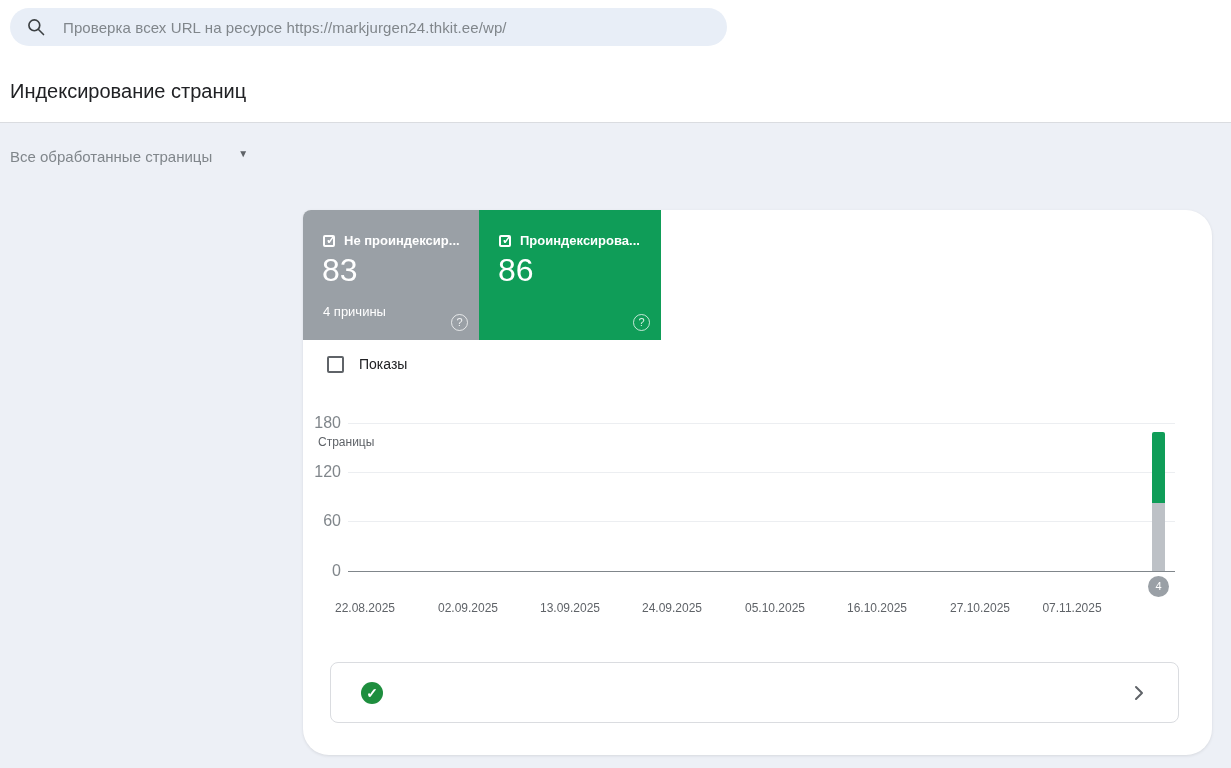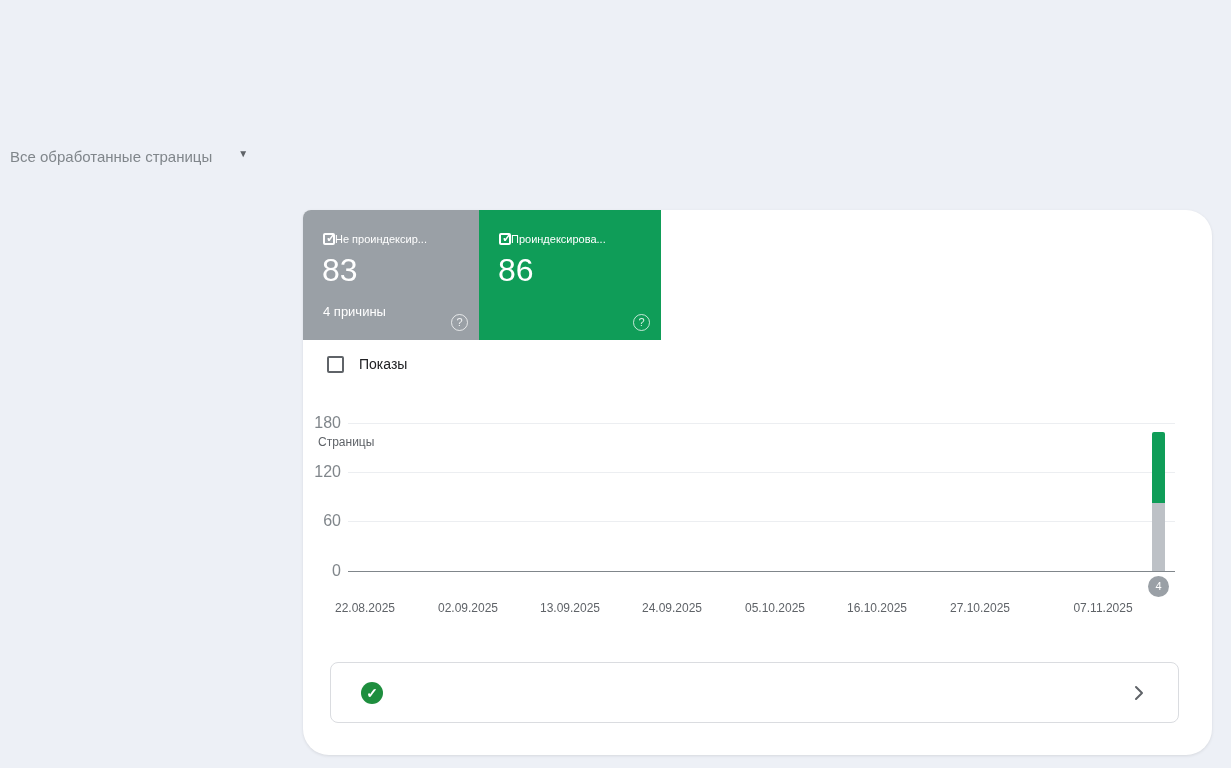--- a/index.html
+++ b/index.html
@@ -22,21 +22,21 @@
   .card { position:absolute; left:303px; top:210px; width:909px; height:545px; background:#ffffff;
           border-radius:8px 26px 26px 26px; box-shadow:0 1px 3px rgba(60,64,67,.13); }
 
   
   .stat { position:absolute; top:0; height:130px; color:#fff; cursor:pointer; }
   .stat.gray  { left:0;   width:176px; background:#9aa0a6; border-radius:8px 0 0 0; }
   .stat.green { left:176px; width:182px; background:#0f9d58; }
   .stat-head { position:absolute; top:23px; left:20px; display:flex; align-items:center; }
   .cbx { width:12px; height:12px; border:2px solid #ffffff; border-radius:2px; position:relative; flex:none; }
   .cbx span { position:absolute; left:1px; top:-4px; font-size:12px; font-weight:bold; color:#fff; }
-  .stat-label { font-size:11px; font-weight:400; white-space:nowrap; }
+  .stat-label { margin-left:9px; font-size:13px; font-weight:700; white-space:nowrap; }
   .stat-value { position:absolute; top:42px; left:19px; font-size:32px; font-weight:400;text-align:center; }
   .stat-sub { position:absolute; top:94px; left:20px; font-size:13px; font-weight:500; }
   .help { position:absolute; right:11px; bottom:9px; width:17px; height:17px; border:1.5px solid rgba(255,255,255,.75);
           border-radius:50%; color:rgba(255,255,255,.85); font-size:11px; line-height:15px; text-align:center; cursor:pointer; }
 
   
   .impressions { position:absolute; left:0; top:146px; display:flex; align-items:flex-start;margin-left:24px; }
   .cb-empty { width:17px; height:17px; border:2px solid #5f6368; border-radius:2px; background:#fff; cursor:pointer; }
   .impressions-label { margin-left:15px; font-size:14px; color:#202124; }
 
@@ -58,20 +58,32 @@
   .check-circle { margin-left:30px; width:22px; height:22px; border-radius:50%; background:#1e8e3e; color:#fff;
                   font-size:14px; font-weight:bold; text-align:center; line-height:22px; flex:none; }
   .banner-text { margin-left:17px; font-size:14px; color:#3c4043; }
   .chev { margin-left:auto; margin-right:34px; display:flex; align-items:center; }
 </style>
 </head>
 <body>
 
 <div id="viewport">
 
+  <div class="top-white">
+    <div class="search-pill">
+      <span class="mag">
+        <svg width="20" height="20" viewBox="0 0 24 24">
+            <circle cx="10" cy="10" r="6.5" fill="none" stroke="#3c4043" stroke-width="2"></circle>
+            <line x1="15" y1="15" x2="21" y2="21" stroke="#3c4043" stroke-width="2" stroke-linecap="round"></line>
+          </svg>
+      </span>
+      <span class="search-query">Проверка всех URL на ресурсе https://markjurgen24.thkit.ee/wp/</span>
+    </div>
+    <div class="page-title">Индексирование страниц</div>
+  </div>
 
   <div class="filter">
     <span class="filter-label">Все обработанные страницы</span>
     <span class="filter-arrow">▼</span>
   </div>
 
   <div class="card">
 
     <div class="stat gray">
       <div class="stat-head">
@@ -113,21 +125,21 @@
     <div class="ytick" style="top:311px">60</div>
     <div class="ytick" style="top:361px">0</div>
 
     <div class="xdate" style="left:62px">22.08.2025</div>
     <div class="xdate" style="left:165px">02.09.2025</div>
     <div class="xdate" style="left:267px">13.09.2025</div>
     <div class="xdate" style="left:369px">24.09.2025</div>
     <div class="xdate" style="left:472px">05.10.2025</div>
     <div class="xdate" style="left:574px">16.10.2025</div>
     <div class="xdate" style="left:677px">27.10.2025</div>
-    <div class="xdate" style="left:800px">07.11.2025</div>
+    <div class="xdate" style="left:769px">07.11.2025</div>
 
     <div class="bar-stack">
       <div class="bar-seg idx" style="height: 70.7px;"></div>
       <div class="bar-seg nidx" style="height: 68.2px;"></div>
     </div>
     <div class="point-badge">4</div>
 
     <div class="banner">
       <span class="check-circle">✓</span>
       <span class="chev">

